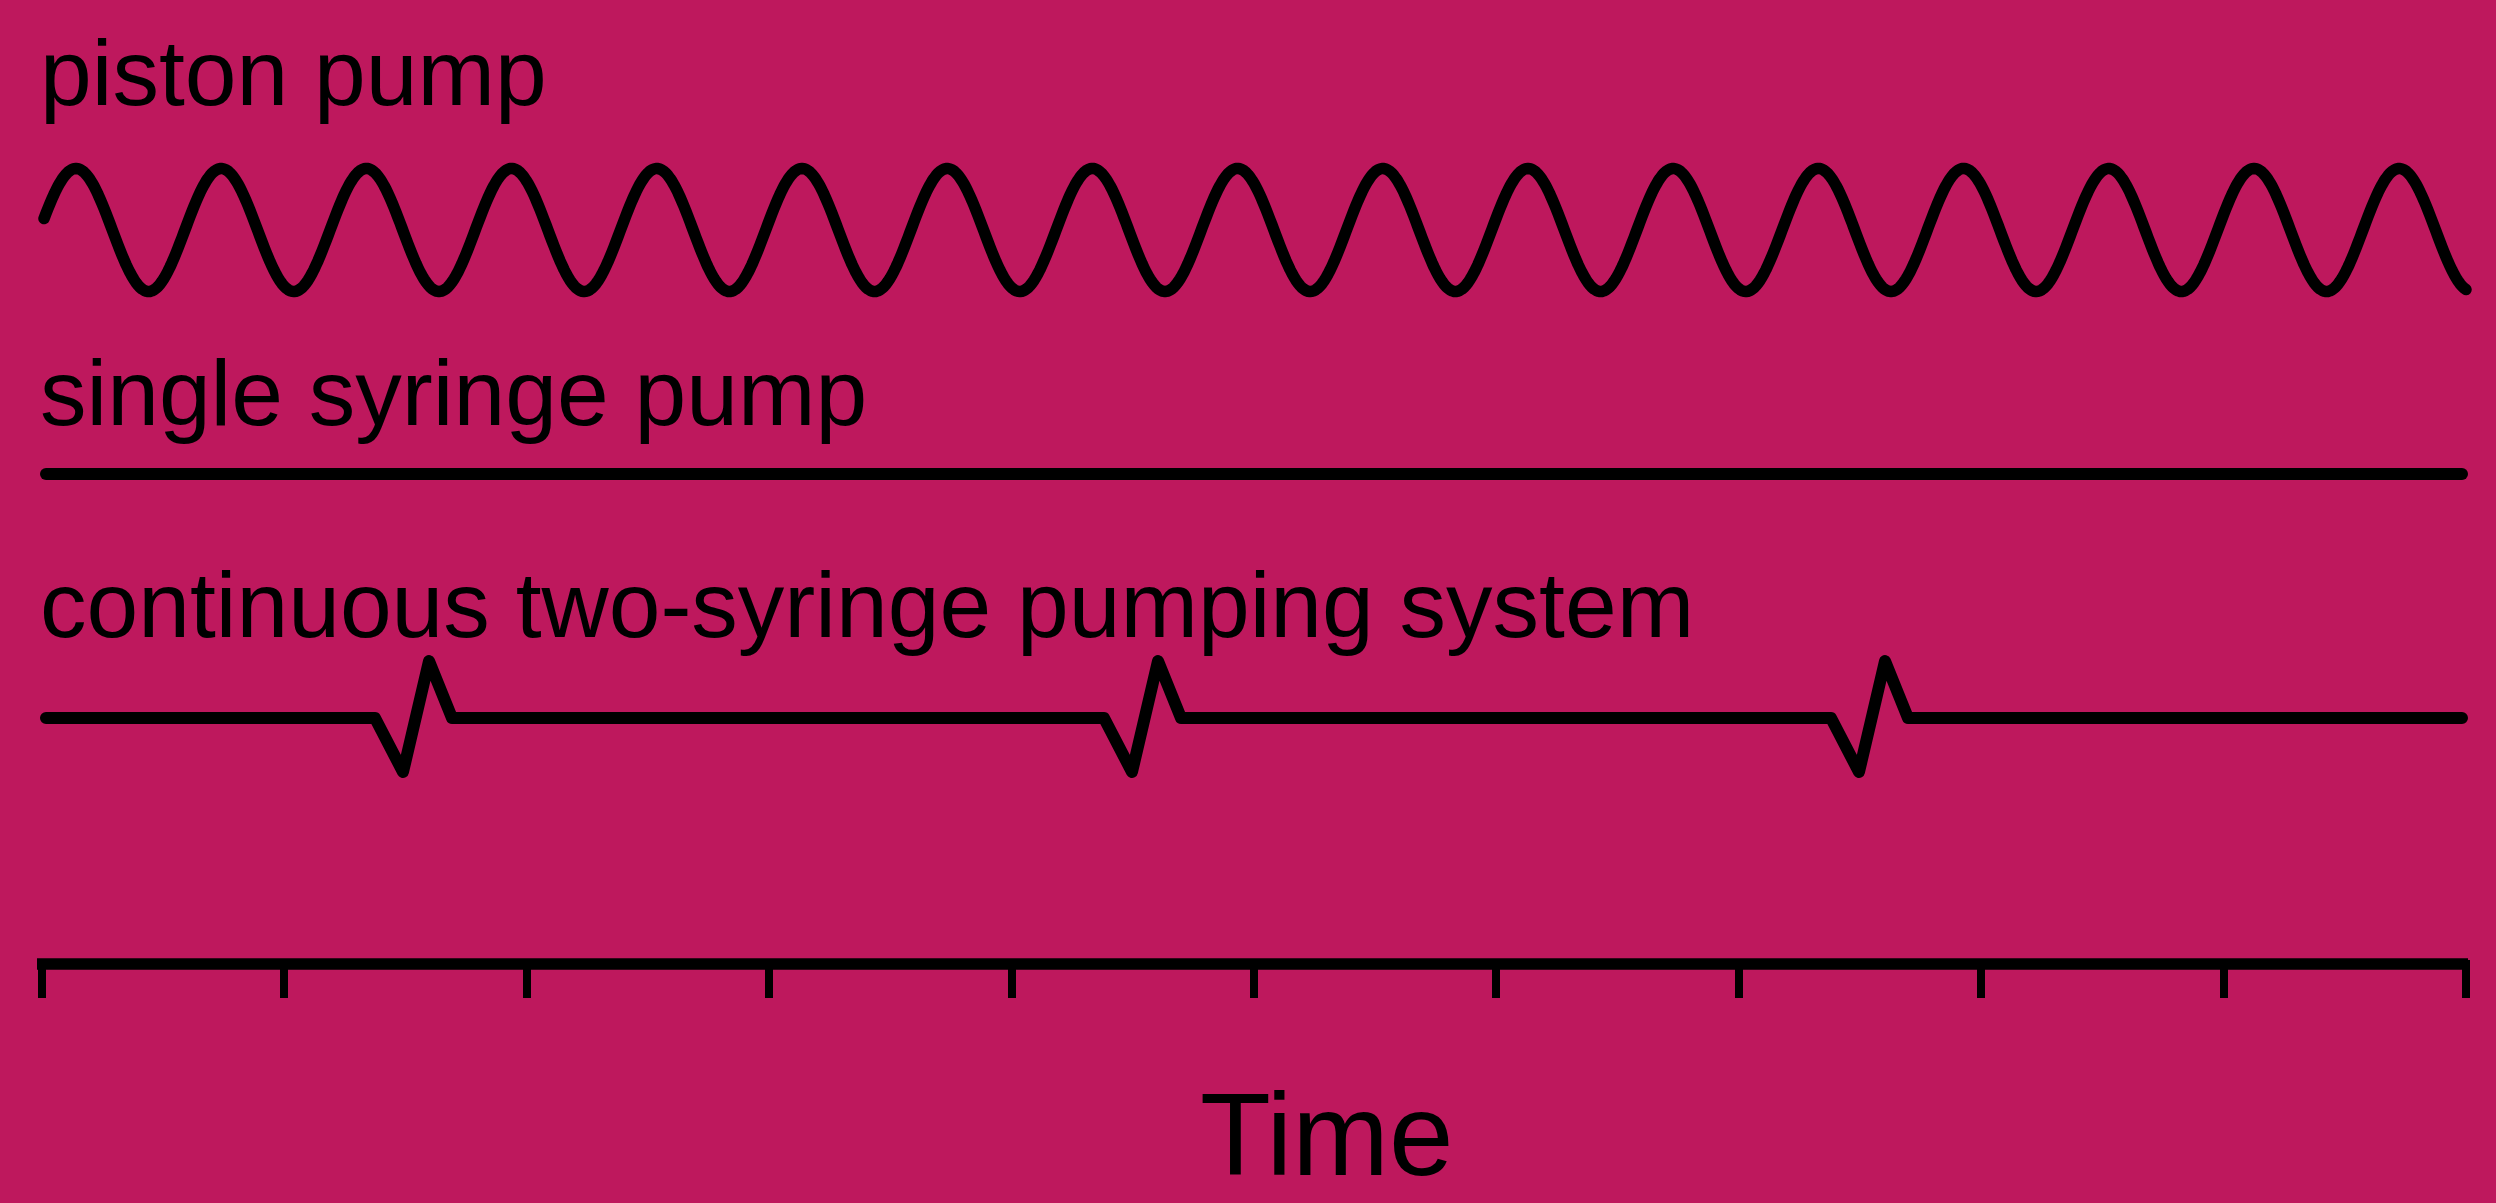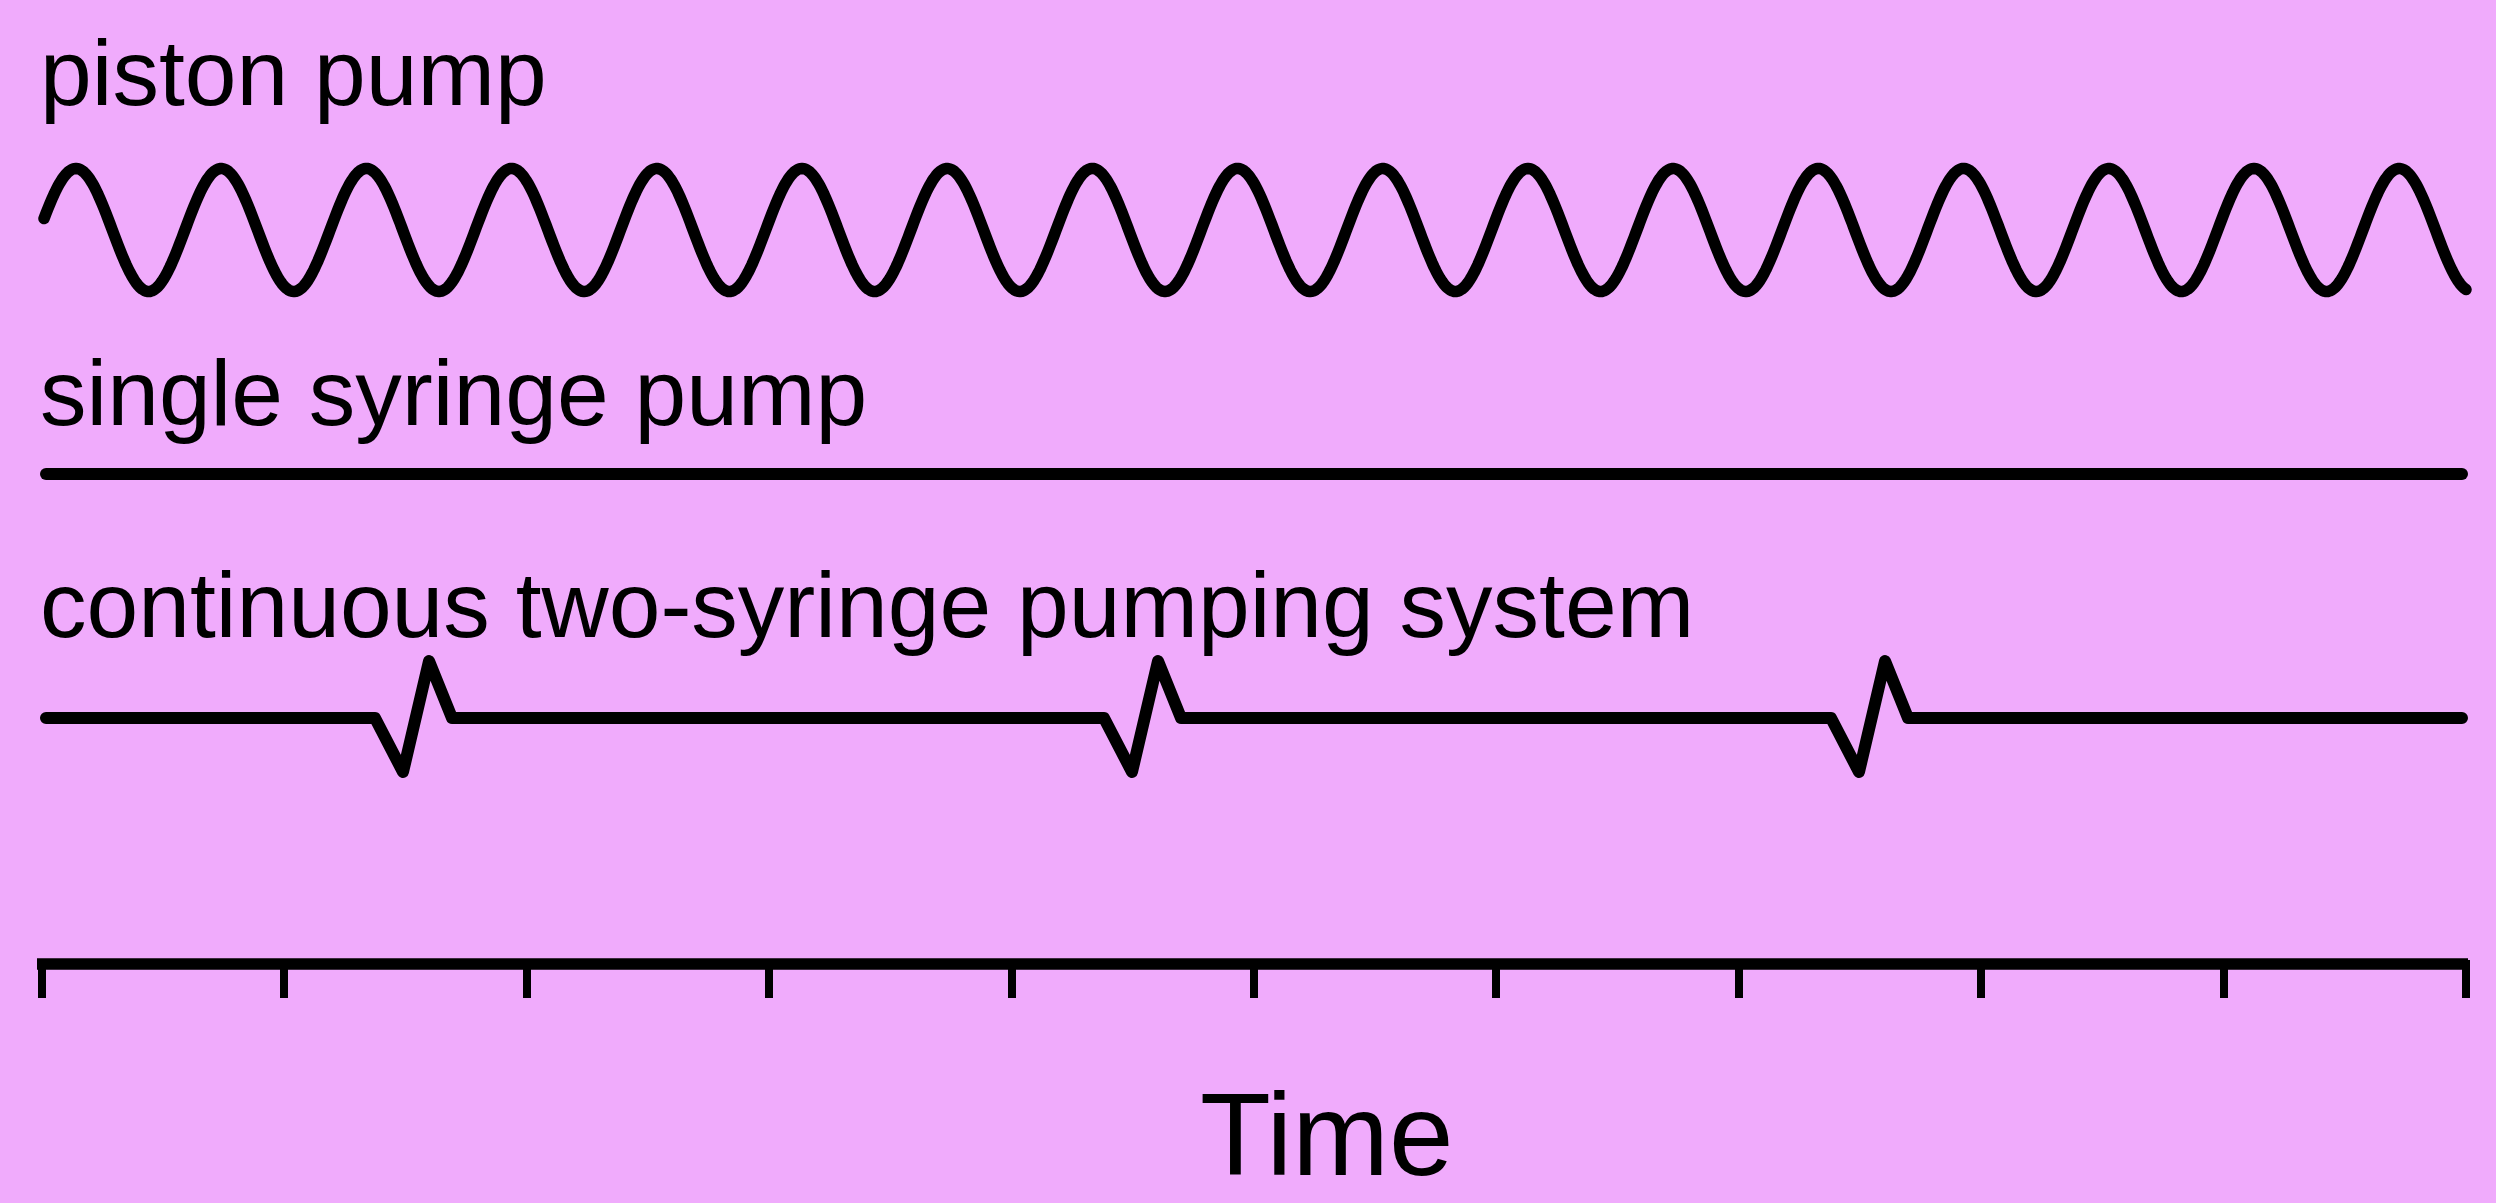--- a/index.html
+++ b/index.html
@@ -1,20 +1,20 @@
 <!DOCTYPE html>
 <html><head>
 <meta charset="utf-8">
 <style>
   html, body { margin: 0; padding: 0; background: #ffffff; }
   #figure {
     position: relative;
     width: 2496px;
     height: 1203px;
-    background: #f0abfc;
+    background: #be185d;
     overflow: hidden;
   }
   svg { display: block; width: 2496px; height: 1203px; }
   text {
     font-family: "Liberation Sans", "DejaVu Sans", sans-serif;
     fill: #000000;
   }
   .trace {
     fill: none;
     stroke: #000000;

